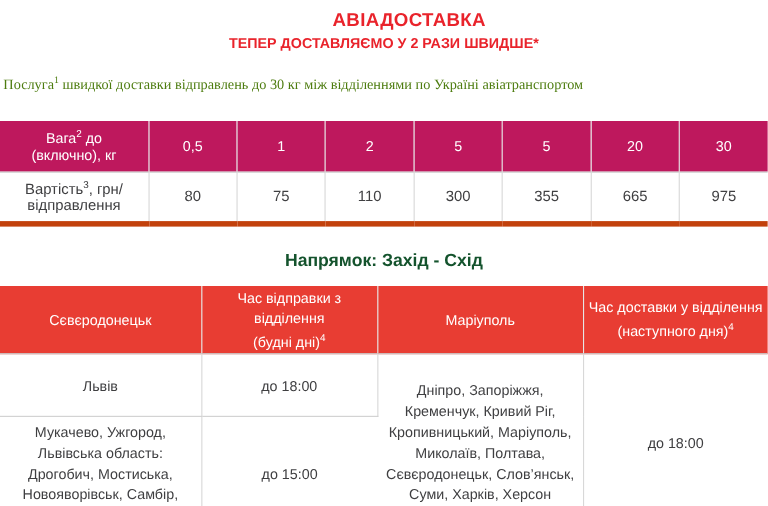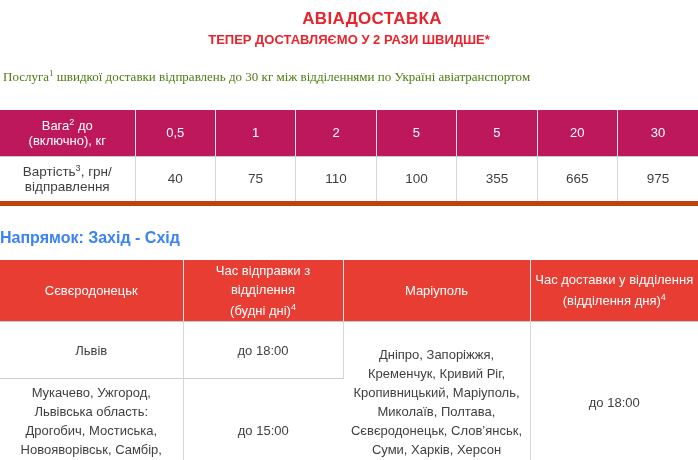--- a/index.html
+++ b/index.html
@@ -62,24 +62,24 @@
     height: 47px;
     font-size: 13.5px;
     border-right: 1px solid #d8d8d8;
     border-bottom: 5px solid #c2410c;
     padding: 0 12px;
   }
   .pricing td:last-child { border-right: none; text-align: center; }
 
   .direction {
     margin: 23px 0 13px;
-    text-align: left;
+    text-align: center;
     font-size: 16px;
     font-weight: 700;
-    color: #3b82f6;
+    color: #14532d;
   }
 
   
   .schedule col.c1 { width: 183px; }
   .schedule col.c2 { width: 160px; }
   .schedule col.c3 { width: 187px; }
   .schedule col.c4 { width: 168px; }
   .schedule th {
     background: #e83d33;
     color: #ffffff;
@@ -134,24 +134,24 @@
         <th>0,5</th>
         <th>1</th>
         <th>2</th>
         <th>5</th>
         <th>5</th>
         <th>20</th>
         <th>30</th>
       </tr>
       <tr>
         <td><span>Вартість</span><sup>3</sup><span>, грн/ відправлення</span></td>
-        <td>40</td>
+        <td>80</td>
         <td>75</td>
         <td>110</td>
-        <td>100</td>
+        <td>300</td>
         <td>355</td>
         <td>665</td>
         <td>975</td>
       </tr>
     </tbody>
   </table>
 
   <div class="direction">Напрямок: Захід - Схід</div>
 
   <table class="schedule">
@@ -164,21 +164,21 @@
     <tbody>
       <tr>
         <th>Сєвєродонецьк</th>
         <th>
           <div>Час відправки з відділення</div>
           <div class="sub-line"><span>(будні дні)</span><sup>4</sup></div>
         </th>
         <th>Маріуполь</th>
         <th class="th-delivery">
           <div>Час доставки у відділення</div>
-          <div class="sub-line"><span>(відділення дня)</span><sup>4</sup></div>
+          <div class="sub-line"><span>(наступного дня)</span><sup>4</sup></div>
         </th>
       </tr>
       <tr class="row-first">
         <td>Львів</td>
         <td>до 18:00</td>
         <td class="receiving" rowspan="2">Дніпро, Запоріжжя, Кременчук, Кривий Ріг, Кропивницький, Маріуполь, Миколаїв, Полтава, Сєвєродонецьк, Слов’янськ, Суми, Харків, Херсон</td>
         <td rowspan="2">до 18:00</td>
       </tr>
       <tr class="row-second">
         <td class="origin-wide">Мукачево, Ужгород, Львівська область: Дрогобич, Мостиська, Новояворівськ, Самбір, Стрий, Червоноград</td>

